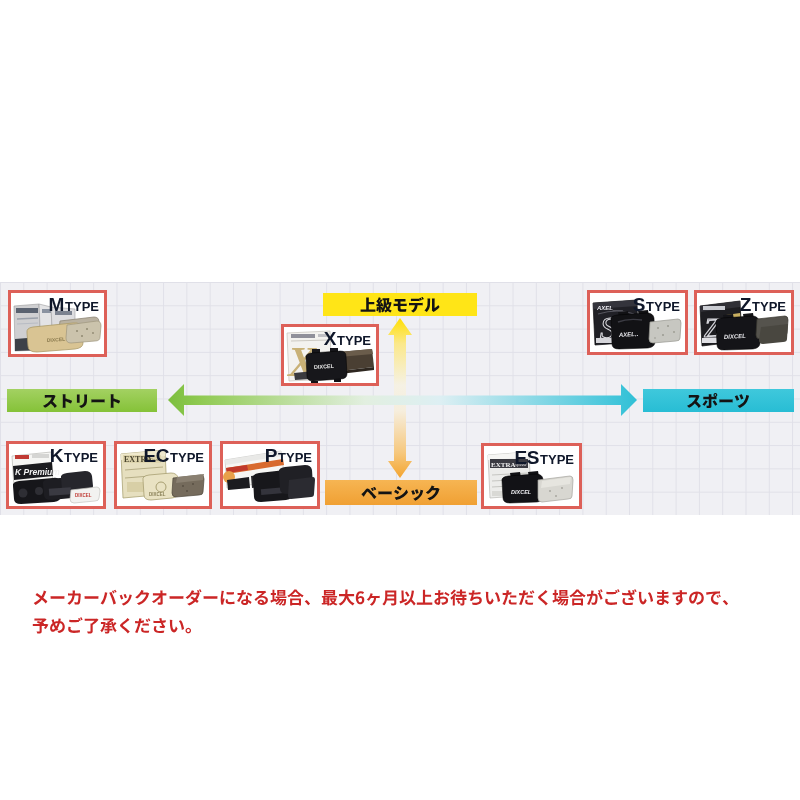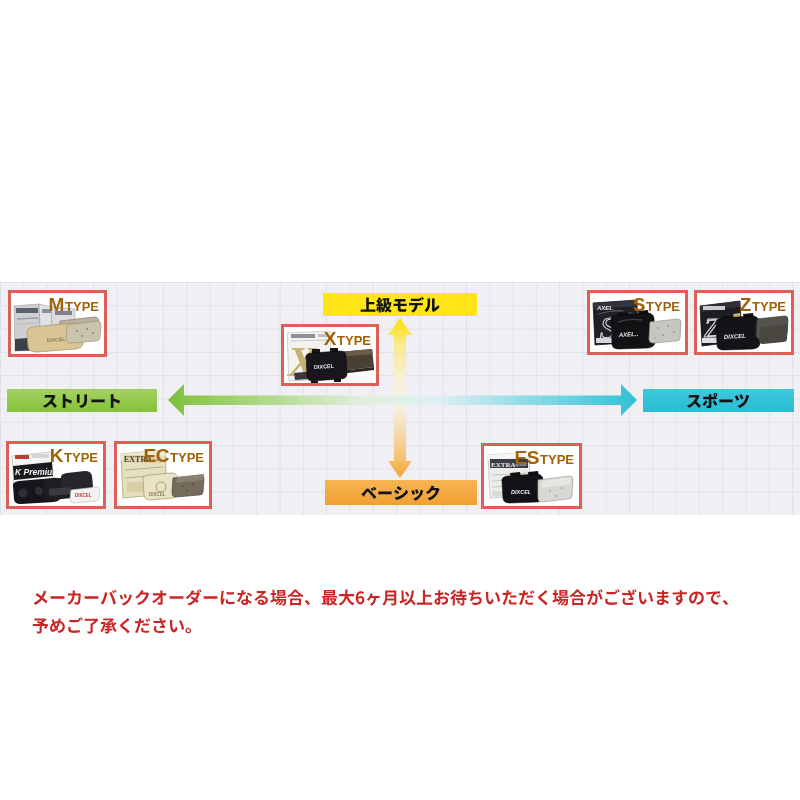--- a/index.html
+++ b/index.html
@@ -1,21 +1,21 @@
 <!DOCTYPE html>
 <html><head><meta charset="utf-8"><style>
 html,body{margin:0;padding:0;background:#fff;}
 #page{position:relative;width:800px;height:800px;background:#fff;overflow:hidden;
  font-family:"Liberation Sans",sans-serif;}
 .grid{position:absolute;left:0;top:282px;width:800px;height:233px;background-color:#f0f0f4;
  background-image:linear-gradient(to right,#e0e0e8 1px,transparent 1px),
  linear-gradient(to bottom,#e0e0e8 1px,transparent 1px);
  background-size:23.3px 23.3px;}
 .pbox{position:absolute;background:#fff;border:3px solid #dd6058;box-sizing:border-box;}
-.ttl{position:absolute;top:2px;right:5px;font-weight:bold;color:#a16207;
+.ttl{position:absolute;top:2px;right:5px;font-weight:bold;color:#0f172a;
  font-size:19px;letter-spacing:-0.5px;line-height:20px;white-space:nowrap;}
 .ttl small{font-size:13px;letter-spacing:0;}
 .bar{position:absolute;box-sizing:border-box;}
 </style></head><body>
 <div id="page">
 <div class="grid"></div>
 
 <svg style="position:absolute;left:375px;top:314px;" width="50" height="170" viewBox="0 0 50 170">
 <defs>
         <linearGradient id="vg" x1="0" y1="0" x2="0" y2="1">
@@ -171,20 +171,36 @@
 <path d="M26,36 Q25,32 32,31 L54,29 Q60,29 61,34 L62,48 Q62,53 55,54 L34,56 Q27,56 27,51 Z" fill="#e9e2c3" stroke="#a89f72" stroke-width="0.8"></path>
 <circle cx="44" cy="43" r="5" fill="none" stroke="#a89f72" stroke-width="1"></circle>
 <text x="32" y="52" font-size="4.5" fill="#8a8158" font-family="Liberation Sans,sans-serif" font-weight="bold">DIXCEL</text>
 <path d="M56,34 L84,31 Q87,31 87,35 L86,48 Q86,51 82,51 L59,53 Q55,53 55,49 Z" fill="#756b5c" stroke="#4e463a" stroke-width="0.7"></path>
 <path d="M60,33 L87,30 L86,36 L59,39 Z" fill="#8a8071"></path>
 <circle cx="66" cy="42" r="0.9" fill="#554d40"></circle>
         <circle cx="76" cy="40" r="0.9" fill="#554d40"></circle>
 <circle cx="70" cy="47" r="0.9" fill="#554d40"></circle>
 </svg>
       <div class="ttl">EC <small>TYPE</small></div>
+    </div>
+<div class="pbox" style="left:220px;top:441px;width:100px;height:68px;">
+      <svg style="position:absolute;left:0;top:0;" width="94" height="62" viewBox="0 0 94 62">
+<polygon points="2,16 58,7 62,36 4,44" fill="#f6f6f4" stroke="#c2c2be" stroke-width="0.7"></polygon>
+<polygon points="2,16 58,7 59,12 3,21" fill="#e9e9e7"></polygon>
+<polygon points="3,24 60,15 61,21 4,30" fill="#d86a2e"></polygon>
+<polygon points="3,24 24,21 25,26 4,29" fill="#c0392b"></polygon>
+<circle cx="6" cy="33" r="6" fill="#e8a04a"></circle>
+<polygon points="4,36 26,33 27,44 5,46" fill="#1c1c20"></polygon>
+<polygon points="28,32 44,30 45,42 29,44" fill="#26262a"></polygon>
+<path d="M30,34 Q29,30 36,29 L62,26 Q68,26 69,31 L70,50 Q70,55 63,56 L38,58 Q31,58 31,53 Z" fill="#17171b"></path>
+<rect x="38" y="44" width="26" height="6" fill="#34343c" transform="rotate(-5 51 47)"></rect>
+<path d="M56,28 Q55,24 62,23 L82,21 Q88,21 89,26 L90,42 Q90,47 83,48 L64,50 Q57,50 57,45 Z" fill="#202025"></path>
+<path d="M66,36 L90,33 Q92,33 92,36 L91,50 Q91,53 88,53 L68,55 Q65,55 65,51 Z" fill="#2b2b31"></path>
+</svg>
+      <div class="ttl">P <small>TYPE</small></div>
     </div>
 <div class="pbox" style="left:481px;top:443px;width:101px;height:66px;">
       <svg style="position:absolute;left:0;top:0;" width="95" height="60" viewBox="0 0 95 60">
 <polygon points="4,9 45,6 47,49 6,52" fill="#ececea" stroke="#b9b9b5" stroke-width="0.7"></polygon>
 <polygon points="4,9 45,6 45,11 4,14" fill="#f6f6f4"></polygon>
 <rect x="6" y="13" width="38" height="9" fill="#3b3b42"></rect>
 <text x="7" y="21" font-size="7" fill="#f0f0f0" font-family="Liberation Serif,serif" font-weight="bold">EXTRA</text>
 <text x="31" y="20" font-size="5" fill="#d8d8dc" font-family="Liberation Serif,serif" font-style="italic">speed</text>
 <line x1="8" y1="29" x2="44" y2="27" stroke="#c5c5c1" stroke-width="1"></line>
 <line x1="8" y1="35" x2="44" y2="33" stroke="#c5c5c1" stroke-width="1"></line>

